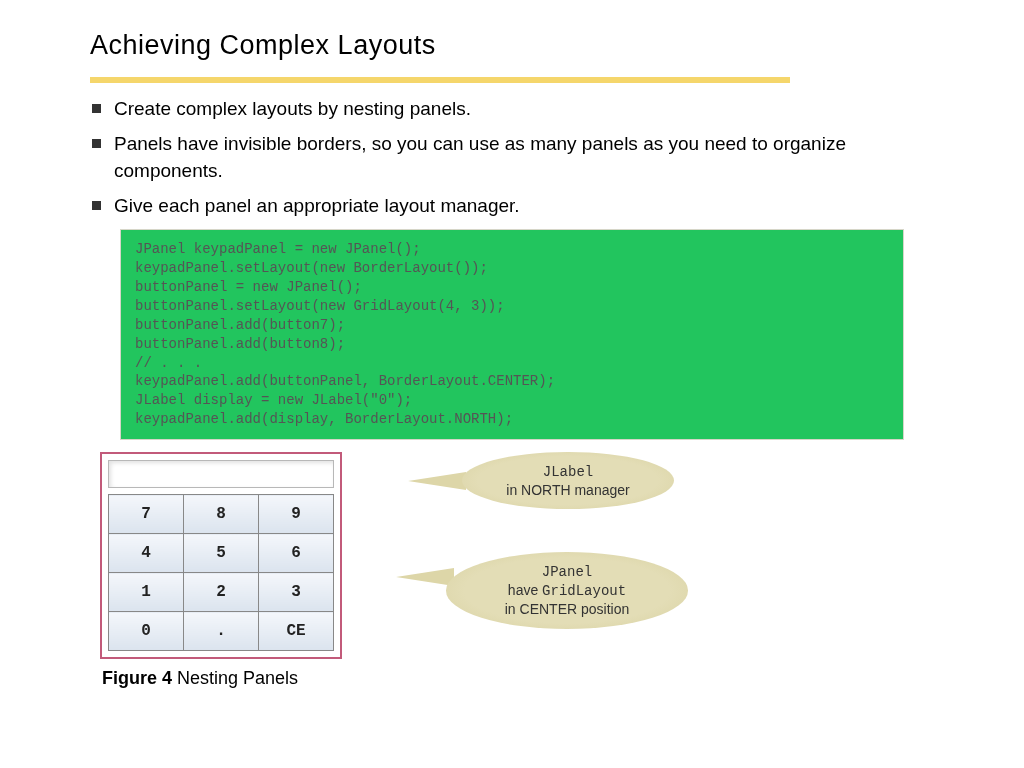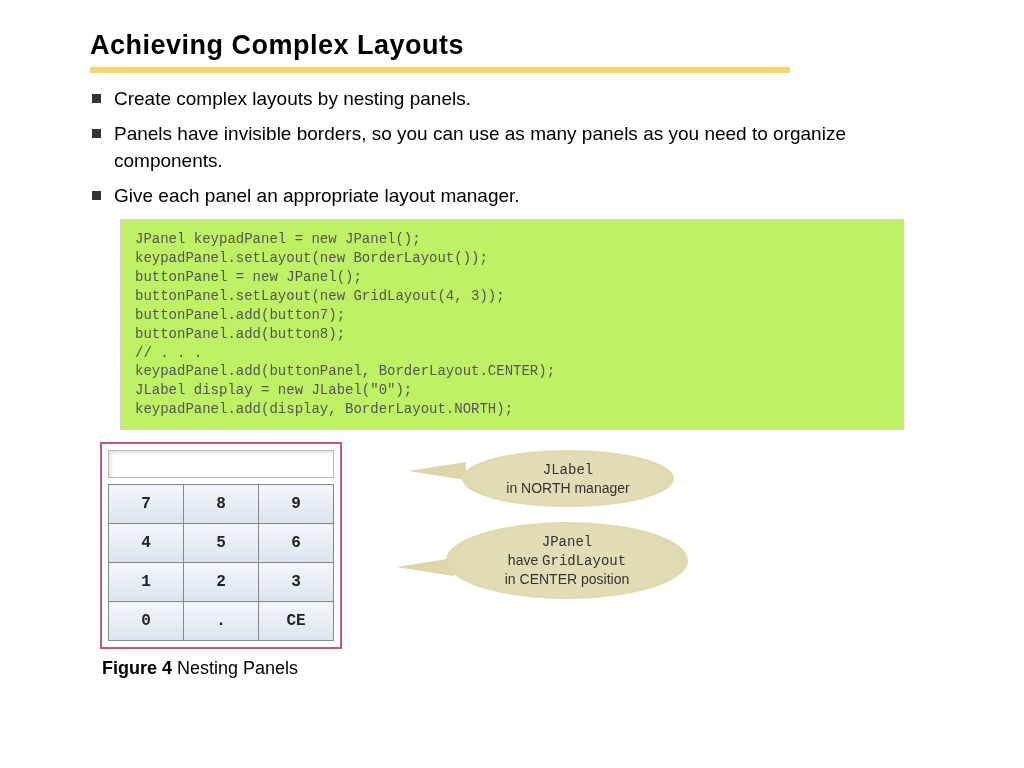--- a/index.html
+++ b/index.html
@@ -8,22 +8,22 @@
     padding: 30px 90px;
     font-size: 17px;
     color: #000;
     background: #fff;
     width: 1024px;
     height: 768px;
     box-sizing: border-box;
   }
   h1.title {
     font-size: 27px;
-    font-weight: bold;
-    margin: 0 0 6px 0;
+    font-weight: normal;
+    margin: 0 0 16px 0;
     letter-spacing: 0.5px;
   }
   .underline {
     height: 6px;
     background: #f5d66b;
     margin-bottom: 12px;
     width: 700px;
   }
   ul.bullets {
     list-style: none;
@@ -41,21 +41,21 @@
     content: "";
     position: absolute;
     left: 2px;
     top: 9px;
     width: 9px;
     height: 9px;
     background: #333;
   }
   .codebox {
     border: 1px solid #d6d6c8;
-    background: #bef264;
+    background: #22c55e;
     font-family: "Courier New", monospace;
     font-size: 14px;
     color: #555;
     padding: 10px 14px;
     margin: 6px 30px 12px 30px;
     white-space: pre;
     line-height: 1.35;
   }
   .fig-row {
     display: flex;
@@ -100,22 +100,22 @@
     background: radial-gradient(ellipse at center, #e3ddb6 60%, #d7d09e 100%);
     border-radius: 50%;
     padding: 10px 26px;
     text-align: center;
     font-size: 14px;
     color: #333;
     line-height: 1.3;
     box-shadow: 0 0 0 rgba(0,0,0,0);
   }
   .callout .mono { font-family: "Courier New", monospace; }
-  .callout-top { top: 8px; left: 60px; width: 160px; }
-  .callout-bot { top: 80px; left: 44px; width: 190px; }
+  .callout-top { top: 0px; left: 60px; width: 160px; }
+  .callout-bot { top: 100px; left: 44px; width: 190px; }
   .tail {
     position: absolute;
     width: 0; height: 0;
     border-top: 9px solid transparent;
     border-bottom: 9px solid transparent;
     border-right: 58px solid #ddd6a8;
   }
   .tail-top { top: 20px; left: 6px; }
   .tail-bot { top: 116px; left: -6px; }
   .fig-caption {

